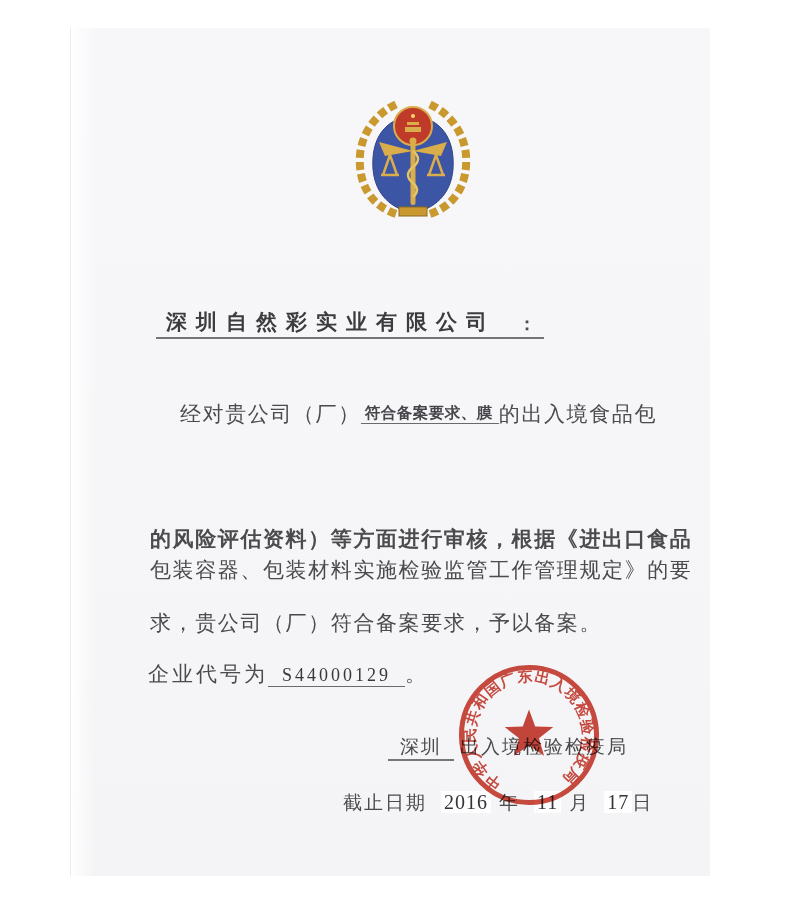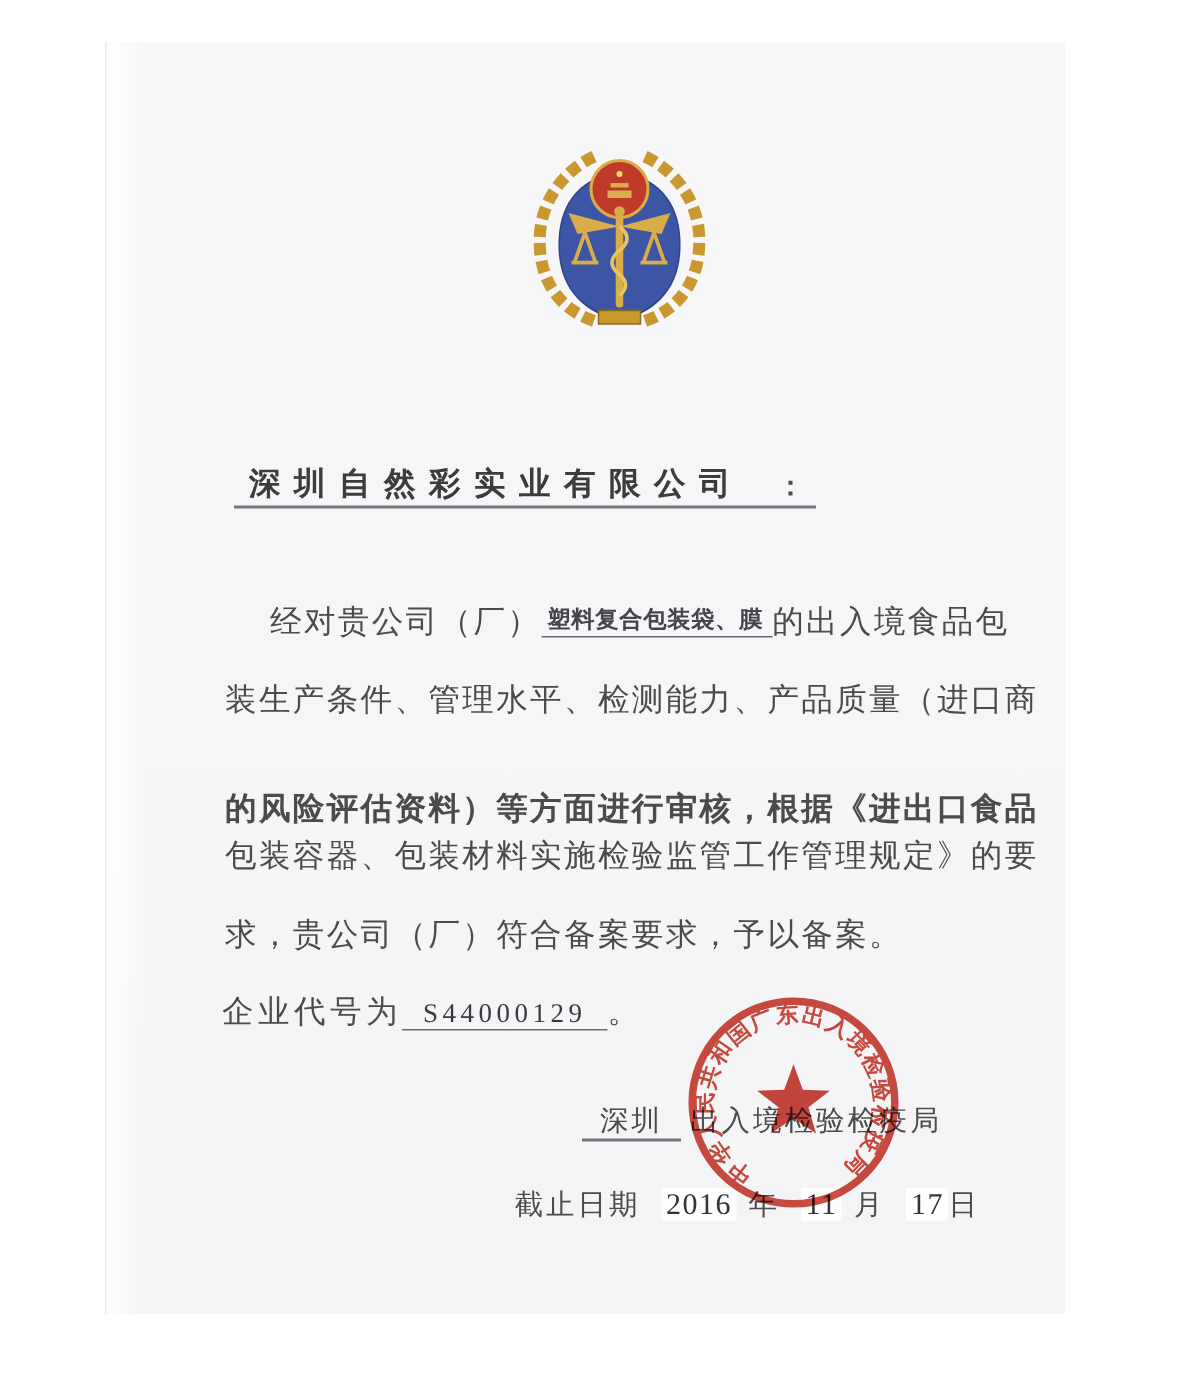--- a/index.html
+++ b/index.html
@@ -95,22 +95,21 @@
     <rect x="56.5" y="44" width="5" height="62" rx="2" fill="#d9ae4a"></rect>
     <circle cx="59" cy="42" r="3.5" fill="#d9ae4a"></circle>
     <path d="M 59,52 q 10,8 0,16 q -10,8 0,16 q 8,7 0,14" fill="none" stroke="#e6c463" stroke-width="2.5"></path>
   </svg>
 
 
   <div class="company-name">深圳自然彩实业有限公司</div>
   <div class="company-colon">：</div>
   <div class="company-underline"></div>
 
-  <div class="body-line l1" style="top:372px;"><span>经对贵公司（厂）</span><span class="insert-blank">塑料复合包装袋、膜</span><span>的出入境食品包</span></div>
-  <div class="body-line" style="top:424px;">装生产条件、管理水平、检测能力、产品质量（进口商</div>
+  <div class="body-line l1" style="top:372px;"><span>经对贵公司（厂）</span><span class="insert-blank">符合备案要求、膜</span><span>的出入境食品包</span></div>
   <div class="body-line" style="top:497px;font-weight:bold;">的风险评估资料）等方面进行审核，根据《进出口食品</div>
   <div class="body-line" style="top:528px;">包装容器、包装材料实施检验监管工作管理规定》的要</div>
   <div class="body-line" style="top:581px;">求，贵公司（厂）符合备案要求，予以备案。</div>
 
   <div class="body-line" style="top:632px;left:78px;"><span class="code-label">企业代号为</span><span class="code-value">S44000129</span><span>。</span></div>
 
   <div class="footer-line" style="left:330px;top:706px;"><span class="issuer-city">深圳</span><span class="gap-s"></span><span>出入境检验检疫局</span></div>
   <div class="issuer-city-underline"></div>
 
 

